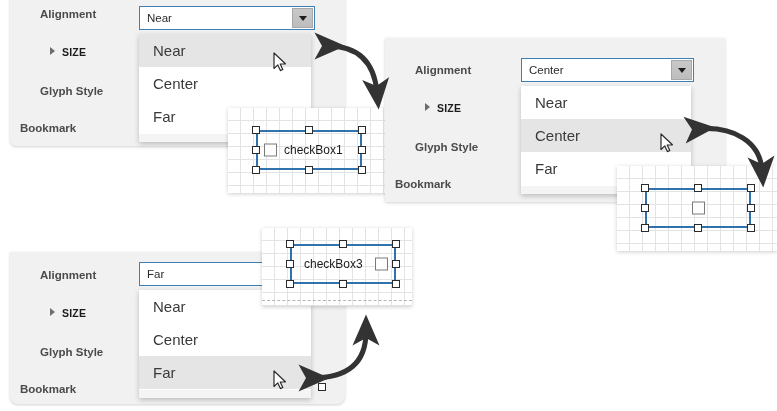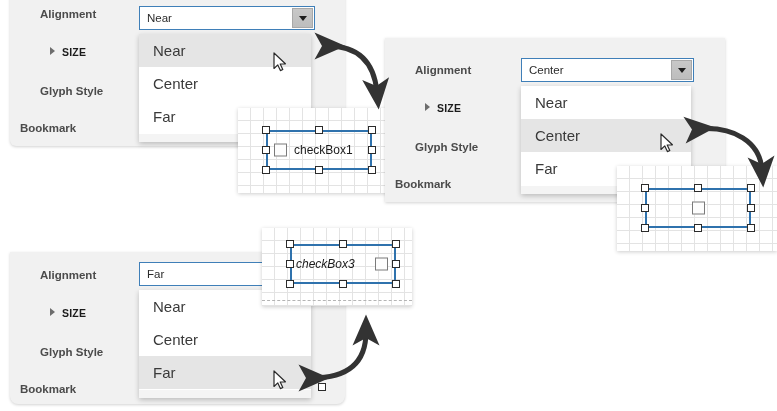--- a/index.html
+++ b/index.html
@@ -76,21 +76,21 @@
     width:13px;height:13px;border:1px solid #7a7a7a;background:#fdfdfd;box-sizing:border-box;
   }
   .ctl .cbox.left{left:6px;}
   .ctl .cbox.right{right:6px;}
   .ctl .cbox.mid{left:50%;margin-left:-6.5px;}
   .ctl .ctl-text{
     position:absolute;top:50%;transform:translateY(-50%);
     font-size:12px;color:#1a1a1a;white-space:nowrap;
   }
   .ctl .ctl-text.left{left:26px;}
-  .ctl .ctl-text.right{left:4px;font-style:italic;}
+  .ctl .ctl-text.right{left:12px;}
   .handle{
     position:absolute;width:8px;height:8px;background:#ffffff;border:1px solid #2b2b2b;
     box-sizing:border-box;
   }
   .dashline{position:absolute;height:0;border-top:1px dashed #b4b4b4;}
 
   
   .cursor{position:absolute;width:16px;height:22px;}
 
   
@@ -122,21 +122,21 @@
     <div class="opt sel">Near</div>
     <div class="opt">Center</div>
     <div class="opt">Far</div>
     <div class="tail"></div>
   </div>
 
   <svg class="cursor" style="left:273px;top:52px;" viewBox="0 0 16 22">
     <path d="M1,1 L1,16.5 L4.8,12.9 L7.4,18.6 L9.8,17.5 L7.2,12.0 L12.4,11.8 Z" fill="#ffffff" stroke="#2a2a2a" stroke-width="1.2" stroke-linejoin="round"></path>
   </svg>
 
-  <div class="surface" style="left:238px;top:108px;width:160px;height:85px;">
+  <div class="surface" style="left:228px;top:108px;width:160px;height:85px;">
     <div class="ctl" style="left:28px;top:22px;width:106px;height:40px;">
       <span class="cbox left"></span>
       <span class="ctl-text left">checkBox1</span>
     </div>
     <span class="handle" style="left:24px;top:18px;"></span>
     <span class="handle" style="left:77px;top:18px;"></span>
     <span class="handle" style="left:130px;top:18px;"></span>
     <span class="handle" style="left:24px;top:38px;"></span>
     <span class="handle" style="left:130px;top:38px;"></span>
     <span class="handle" style="left:24px;top:58px;"></span>

